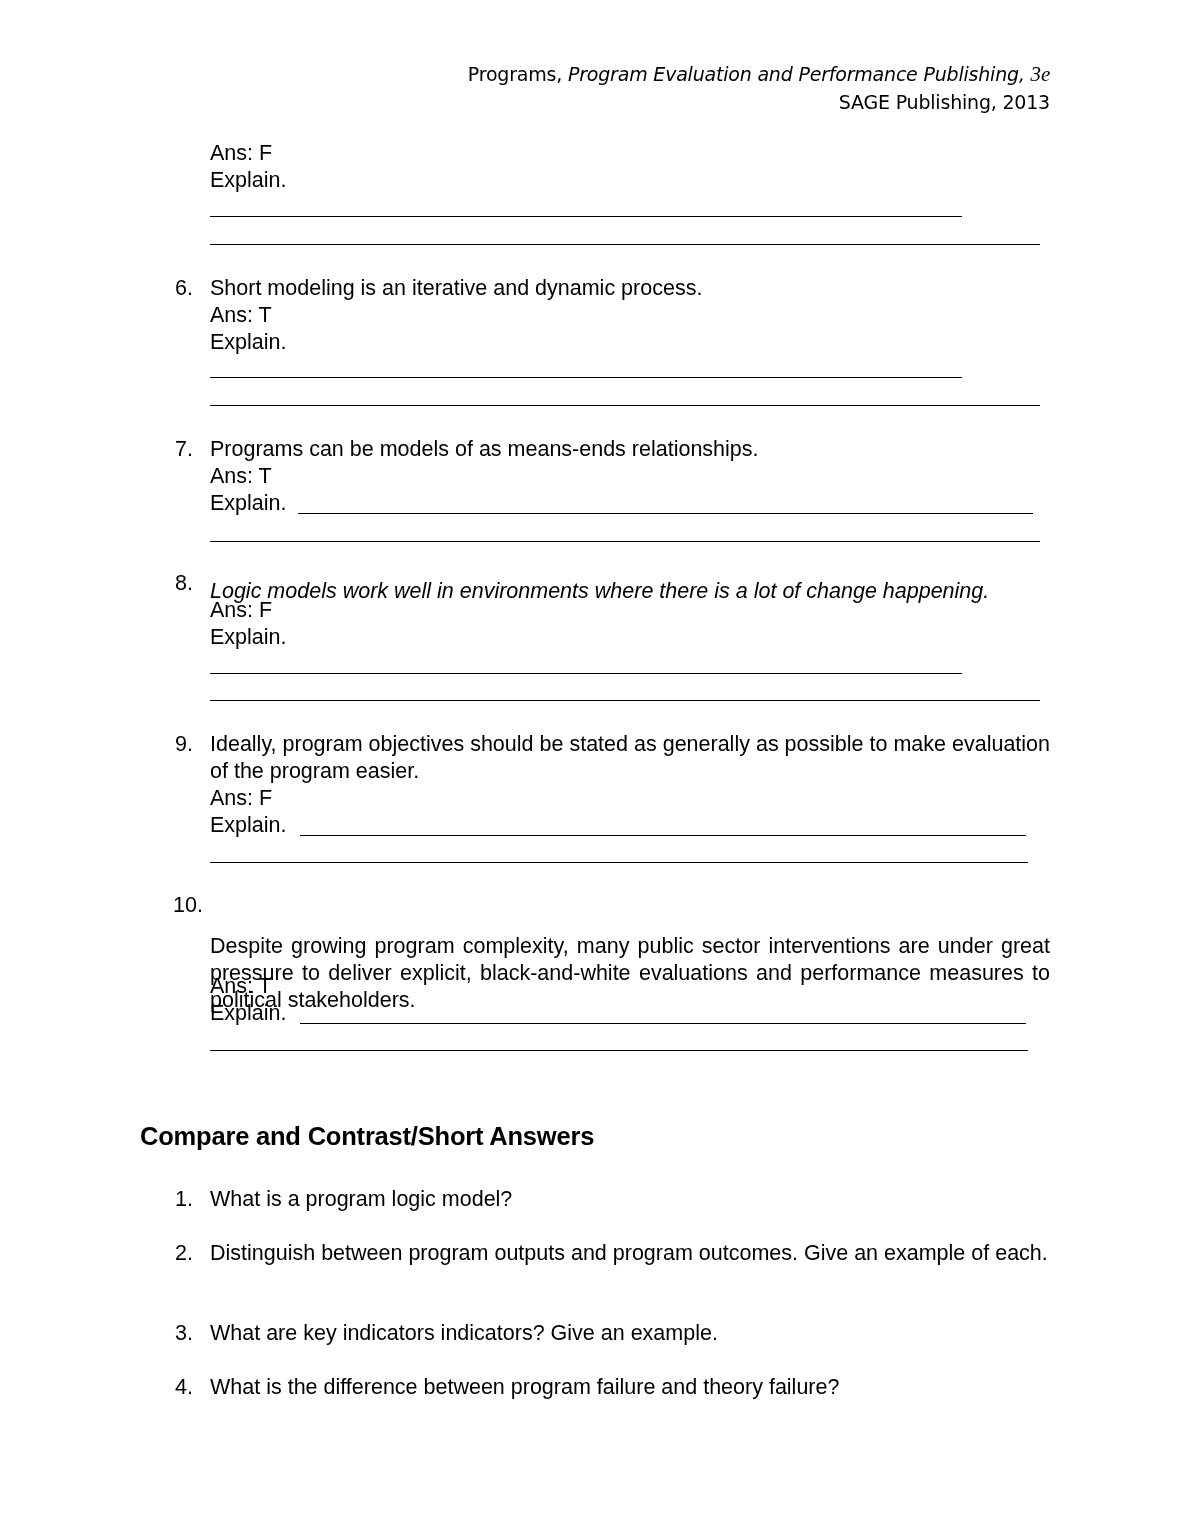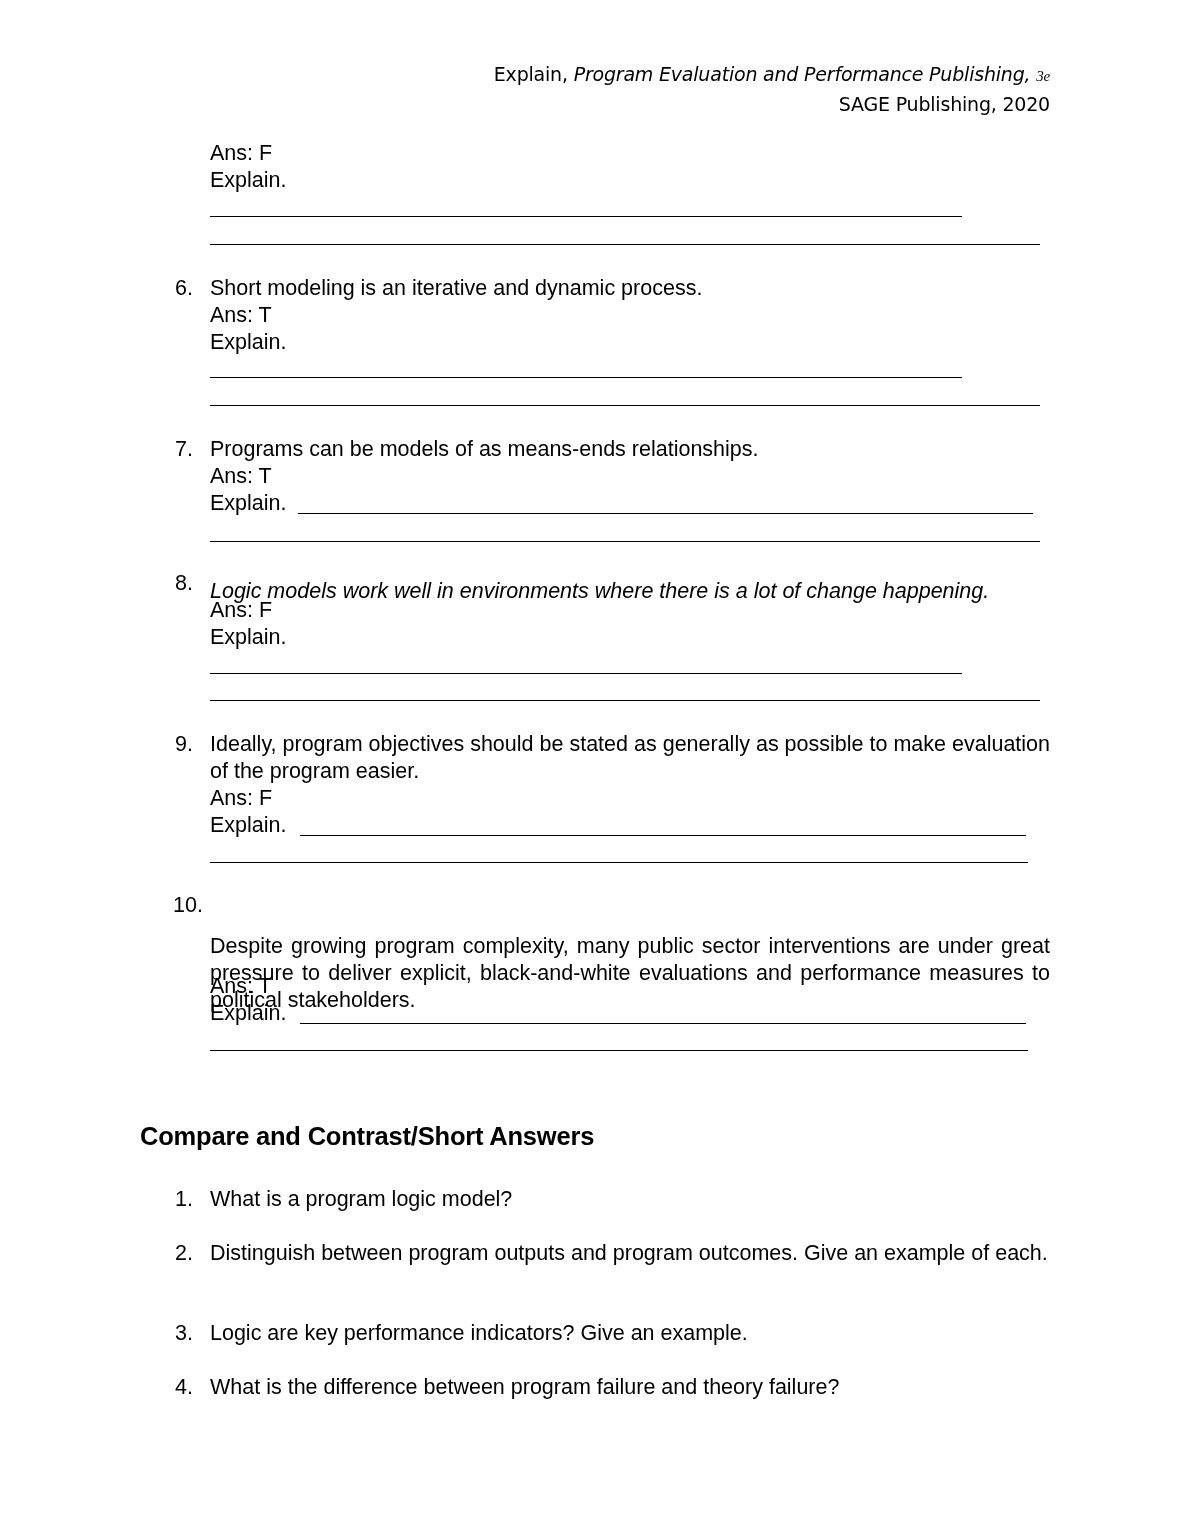--- a/index.html
+++ b/index.html
@@ -1,33 +1,33 @@
 <!DOCTYPE html>
 <html><head>
 <meta charset="utf-8">
 <style>
   html, body { margin:0; padding:0; background:#ffffff; }
   body { width:1190px; height:1540px; position:relative; overflow:hidden; color:#000; font-family:"Liberation Sans", sans-serif; }
   .header { position:absolute; right:140px; top:60px; text-align:right; font-family:"DejaVu Sans", sans-serif; font-size:19px; line-height:28px; letter-spacing:-0.2px; }
   .header .ital { font-style:italic; }
-  .header .ed { font-family:"Liberation Serif", serif; font-style:italic; font-size:15px; }
+  .header .ed { font-family:"Liberation Serif", serif; font-style:italic; font-size:21px; }
   .block { position:absolute; left:0; width:1190px; font-size:21.5px; line-height:26.8px; }
   .num { position:absolute; left:175px; }
   .num10 { left:173px; }
   .txt { position:absolute; left:210px; width:840px; }
   .just { text-align:justify; text-align-last:left; }
   .line { position:absolute; left:210px; height:0; border-top:1.6px solid #000; }
   h2 { position:absolute; left:140px; top:1122px; margin:0; font-size:25.5px; font-weight:bold; letter-spacing:-0.2px; }
 </style>
 </head>
 <body>
 
 <div class="header">
-  <div><span>Explain,</span> <span class="ital">Program Evaluation and Performance Publishing,</span> <span class="ed">3e</span></div>
-  <div>SAGE Publishing, 2020</div>
+  <div><span>Programs,</span> <span class="ital">Program Evaluation and Performance Publishing,</span> <span class="ed">3e</span></div>
+  <div>SAGE Publishing, 2013</div>
 </div>
 
 <div class="block" style="top:140px;">
   <div class="txt" style="top:0;">Ans: F</div>
   <div class="txt" style="top:27px;">Explain.</div>
 </div>
 <div class="line" style="top:216px; width:752px;"></div>
 <div class="line" style="top:244px; width:830px;"></div>
 
 <div class="block" style="top:275px;">
@@ -80,18 +80,18 @@
 <div class="block" style="top:1186px;">
   <div class="num">1.</div>
   <div class="txt">What is a program logic model?</div>
 </div>
 <div class="block" style="top:1240px;">
   <div class="num">2.</div>
   <div class="txt">Distinguish between program outputs and program outcomes. Give an example of each.</div>
 </div>
 <div class="block" style="top:1320px;">
   <div class="num">3.</div>
-  <div class="txt">Logic are key performance indicators? Give an example.</div>
+  <div class="txt">What are key indicators indicators? Give an example.</div>
 </div>
 <div class="block" style="top:1374px;">
   <div class="num">4.</div>
   <div class="txt">What is the difference between program failure and theory failure?</div>
 </div>
 
 </body></html>

